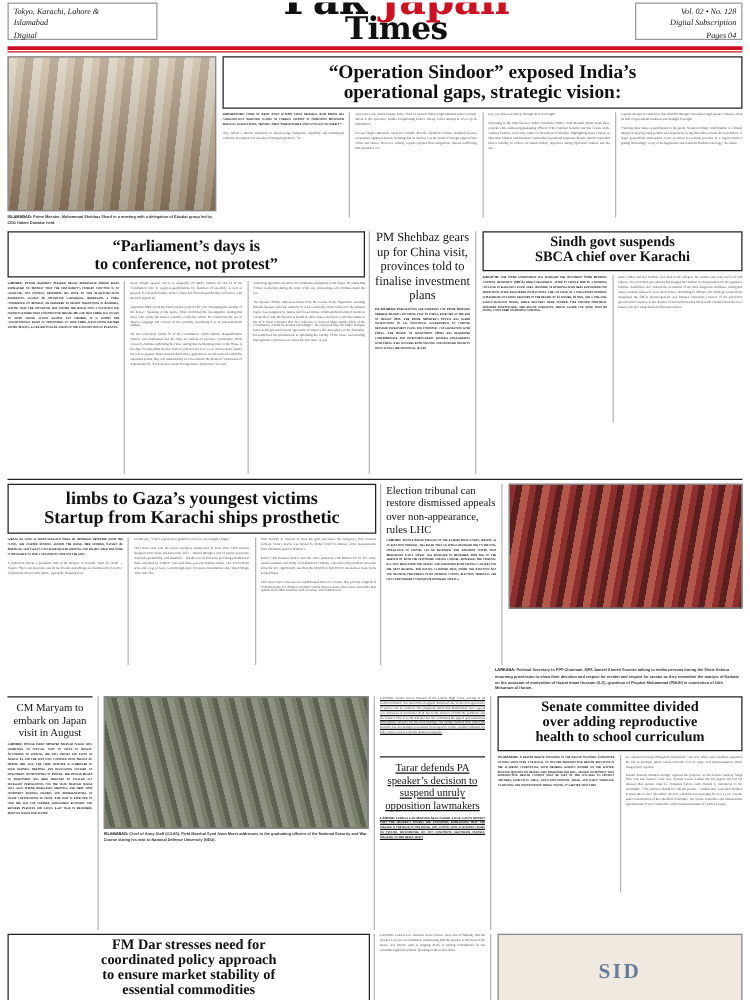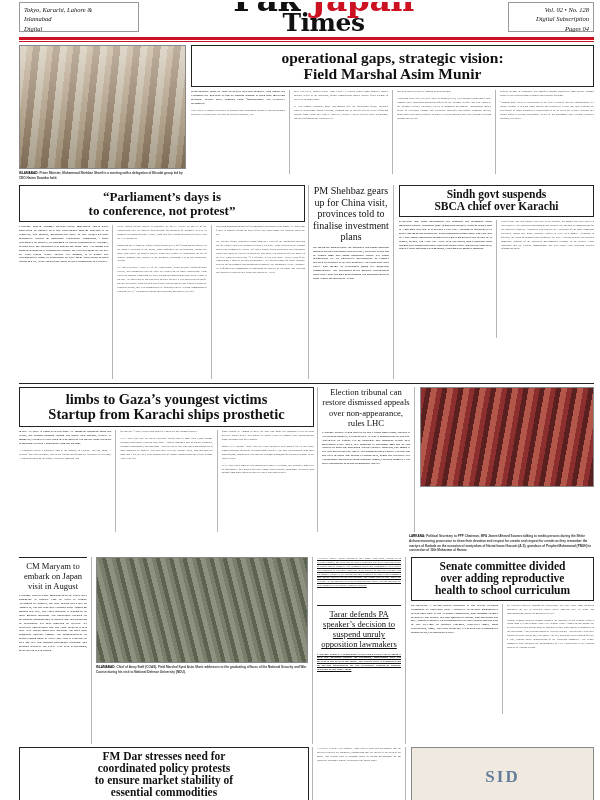--- a/index.html
+++ b/index.html
@@ -2,21 +2,21 @@
 <html><head>
 <meta charset="utf-8">
 <style>
   html,body{margin:0;padding:0;}
   body{
     width:600px;height:800px;overflow:hidden;
     background:#ffffff;
     font-family:"Liberation Serif", serif;
     color:#111;
   }
-  .page{position:relative;width:600px;height:800px;box-sizing:border-box;padding:2px 6px 0 19px;}
+  .page{position:relative;width:600px;height:800px;box-sizing:border-box;padding:2px 6px 0 6px;}
 
   
   .masthead{display:flex;align-items:flex-start;height:34px;}
   .mast-left,.mast-right{
     border:1px solid #999;font-style:italic;font-size:6.5px;line-height:1.45;
     padding:2px 4px;box-sizing:border-box;
   }
   .mast-left{width:120px;height:30px;}
   .mast-right{width:86px;height:30px;text-align:right;margin-left:auto;}
   .mast-center{flex:1;text-align:center;position:relative;overflow:hidden;height:34px;}
@@ -111,22 +111,22 @@
     <div style="width:167px;">
       <div class="photo ph-a" style="height:124px;border:1px solid #888;box-sizing:border-box;"></div>
       <div class="cap">
         <span class="pl">ISLAMABAD:</span>
         <span>Prime Minister, Muhammad Shehbaz Sharif in a meeting with a delegation of Etisalat group led by CEO Hatem Dowidar held.</span>
       </div>
     </div>
 
     <div style="flex:1;margin-left:5px;">
       <div class="hl box" style="font-size:15.5px;padding:4px 3px;">
+        <div>“Operation Sindoor” exposed India’s</div>
         <div>operational gaps, strategic vision:</div>
-        <div>Field Marshal Asim Munir</div>
       </div>
       <div class="flexrow" style="margin-top:3px;height:84px;">
         <div class="body-txt" style="width:25%;padding-right:4px;">
           <p style="margin:0 0 3px 0;"><span class="dl">RAWALPINDI: Chief of Army Staff (COAS) Field Marshal Asim Munir has categorically rejected claims of foreign support in Operation Bunyanum Marsoos against India, terming them “irresponsible and factually incorrect”.</span></p>
           <p style="margin:0;">They reflect a chronic reluctance to acknowledge indigenous capability and institutional resilience developed over decades of strategic prudence,” he</p>
         </div>
         <div class="body-txt vsep" style="width:25%;padding:0 4px;">
           <p style="margin:0 0 3px 0;">said. Last week, Indian Deputy Army Chief Lt General Rahul Singh admitted India’s military defeat in the operation, further complicating India’s already failed attempt to cover up its humiliation.</p>
           <p style="margin:0;">Lt Gen Singh’s statement, made two months after the operation’s failure, included baseless accusations against Pakistan, claiming that its success was the result of foreign support from China and Turkey. However, security experts rejected these allegations, instead reaffirming that Pakistan’s vic-</p>
         </div>
@@ -207,21 +207,21 @@
         </div>
         <div class="body-txt vsep" style="width:33.3%;padding-left:4px;">
           <p style="margin:0 0 3px 0;">from Karachi to Amman to meet the girls and make his company’s first overseas delivery. Sidra’s device was funded by Mafaz Clinic in Amman, while measurements from Pakistanis paid for Hatiban’s.</p>
           <p style="margin:0 0 3px 0;">Mafaz CEO Entissar Andrei said the clinic partnered with Bionics for its low costs, remote solutions and ability to troubleshoot virtually. Niaz said each prosthetic arm costs about $2,500, significantly less than the $10,000 to $20,000 for alternatives made in the United States.</p>
           <p style="margin:0;">CEO Anas Niaz’s arms are less sophisticated than US versions, they provide a high level of functionality for children and their remote process makes them more accessible than options from other countries such as Turkey and South Korea.</p>
         </div>
       </div>
     </div>
 
     <div class="vsep" style="width:88px;padding:0 4px;margin-left:3px;">
-      <div style="font-size:8.6px;text-align:center;line-height:1.18;padding-bottom:3px;">Election tribunal can restore dismissed appeals over non-appearance, rules LHC</div>
+      <div style="font-size:8.6px;line-height:1.18;padding-bottom:3px;">Election tribunal can restore dismissed appeals over non-appearance, rules LHC</div>
       <div class="body-txt" style="height:58px;">
         <p style="margin:0;"><span class="dl">LAHORE: Justice Anwar Hussain of the Lahore High Court, serving as an election tribunal, has ruled that an appeal dismissed due to the non-appearance of parties can be restored. The judgment stated that Muhammad Yar’s appeal was dismissed in December 2024 due to the absence of both the petitioner and his counsel. However, the tribunal has now reinstated the appeal and summoned both parties’ lawyers for the next hearing. The ruling clarified that, under the Election Act and multiple precedents from superior courts, election tribunals are fully empowered to reinstate dismissed appeals.</span></p>
       </div>
     </div>
 
     <div class="vsep" style="flex:1;padding-left:5px;">
       <div class="photo ph-d" style="height:100px;border:1px solid #888;box-sizing:border-box;"></div>
     </div>
   </div>
 
@@ -278,21 +278,21 @@
         </div>
       </div>
     </div>
   </div>
 
   <div class="flexrow" style="margin-top:3px;">
 
     <div style="width:290px;">
       <div class="hl box" style="font-size:11.5px;padding:3px 2px;">
         <div>FM Dar stresses need for</div>
-        <div>coordinated policy protests</div>
+        <div>coordinated policy approach</div>
         <div>to ensure market stability of</div>
         <div>essential commodities</div>
       </div>
 
     </div>
 
     <div class="vsep" style="width:84px;padding:0 4px;margin-left:3px;">
       <div class="body-txt" style="height:60px;">
         <p style="margin:0;">LAHORE: Federal Law Minister Azam Nazeer Tarar said on Monday that the speaker’s powers are unlimited, emphasising that the speaker is the head of the house, and actions such as banging chairs or pulling microphones do not constitute legitimate protest. Speaking to the media about</p>
       </div>

